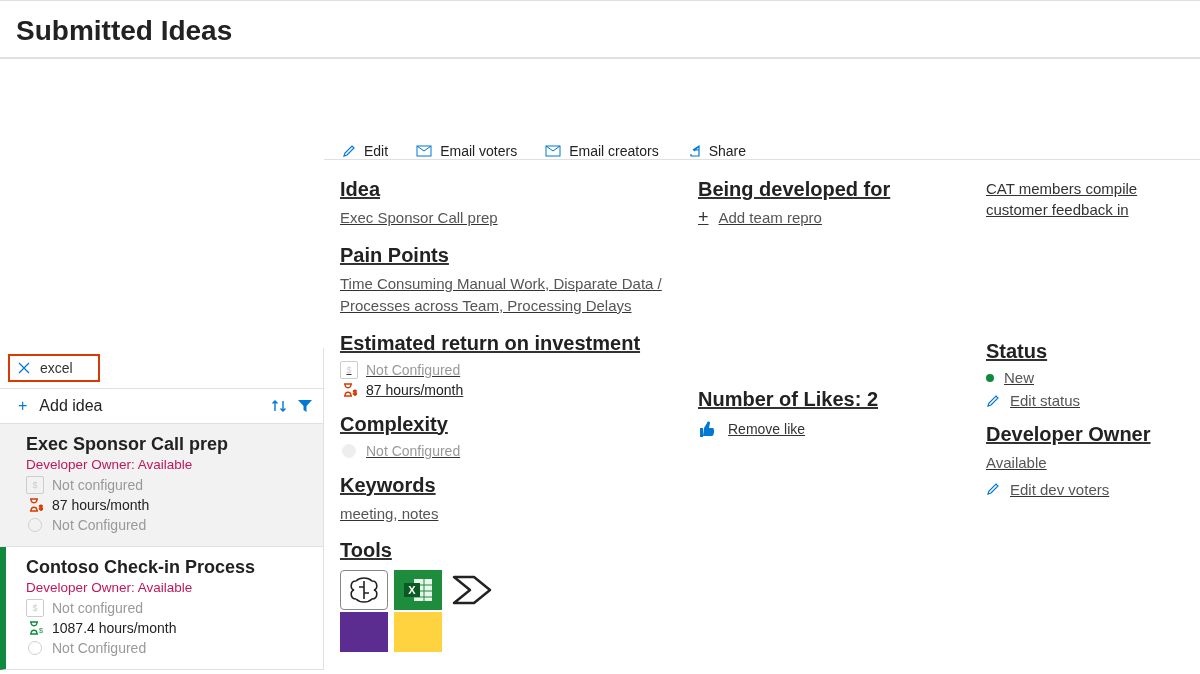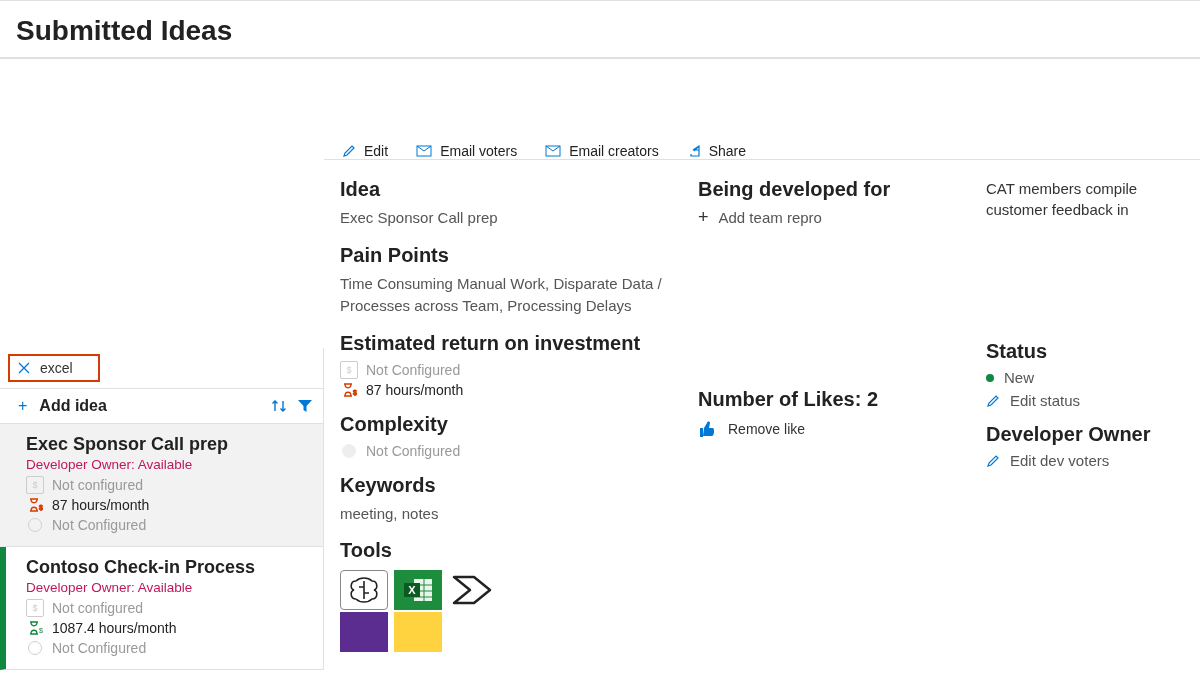--- a/index.html
+++ b/index.html
@@ -59,21 +59,21 @@
 
   .add-row {
     display: flex;
     align-items: center;
     justify-content: space-between;
     padding: 8px 10px 8px 18px;
     border-bottom: 1px solid #e0e0e0;
   }
   .add-row-left { display: flex; align-items: center; gap: 12px; }
   .plus-icon { color: #0078d4; font-size: 16px; }
-  .add-label { font-size: 16px; color: #222; font-weight: bold; }
+  .add-label { font-size: 16px; color: #222; }
   .add-row-right { display: flex; gap: 10px; align-items: center; }
   .sort-icon, .filter-icon { color: #0078d4; font-size: 15px; }
 
   .idea-list { flex: 1; overflow-y: auto; }
   .idea-item {
     padding: 10px 10px 10px 20px;
     border-bottom: 1px solid #e0e0e0;
     position: relative;
     border-left: 6px solid transparent;
   }
@@ -116,20 +116,21 @@
   .tb-icon { color: #0078d4; }
 
   
   .details {
     flex: 1;
     padding: 18px 24px 18px 16px;
     display: grid;
     grid-template-columns: 350px 280px 1fr;
     column-gap: 8px;
     align-content: start;
+    text-decoration: underline;
   }
   h3.section {
     font-size: 20px;
     font-weight: 700;
     color: #222;
     margin-bottom: 6px;
     margin-top: 14px;
   }
   h3.section:first-child { margin-top: 0; }
   .col1 > *:first-child, .col2 > *:first-child, .col3 > *:first-child { margin-top: 0; }
@@ -397,20 +398,21 @@
         <div class="link-row">
           <span class="blue">
             <svg width="14" height="14" viewBox="0 0 14 14">
                 <path d="M2 12 L3 9 L10 2 L12 4 L5 11 Z" stroke="#0078d4" stroke-width="1.2" fill="none"></path>
               </svg>
           </span>
           <span>Edit status</span>
         </div>
 
         <h3 class="section">Developer Owner</h3>
+        <div class="det-text" style="color:#555">Available</div>
         <div class="link-row">
           <span class="blue">
             <svg width="14" height="14" viewBox="0 0 14 14">
                 <path d="M2 12 L3 9 L10 2 L12 4 L5 11 Z" stroke="#0078d4" stroke-width="1.2" fill="none"></path>
               </svg>
           </span>
           <span>Edit dev voters</span>
         </div>
       </div>
 

